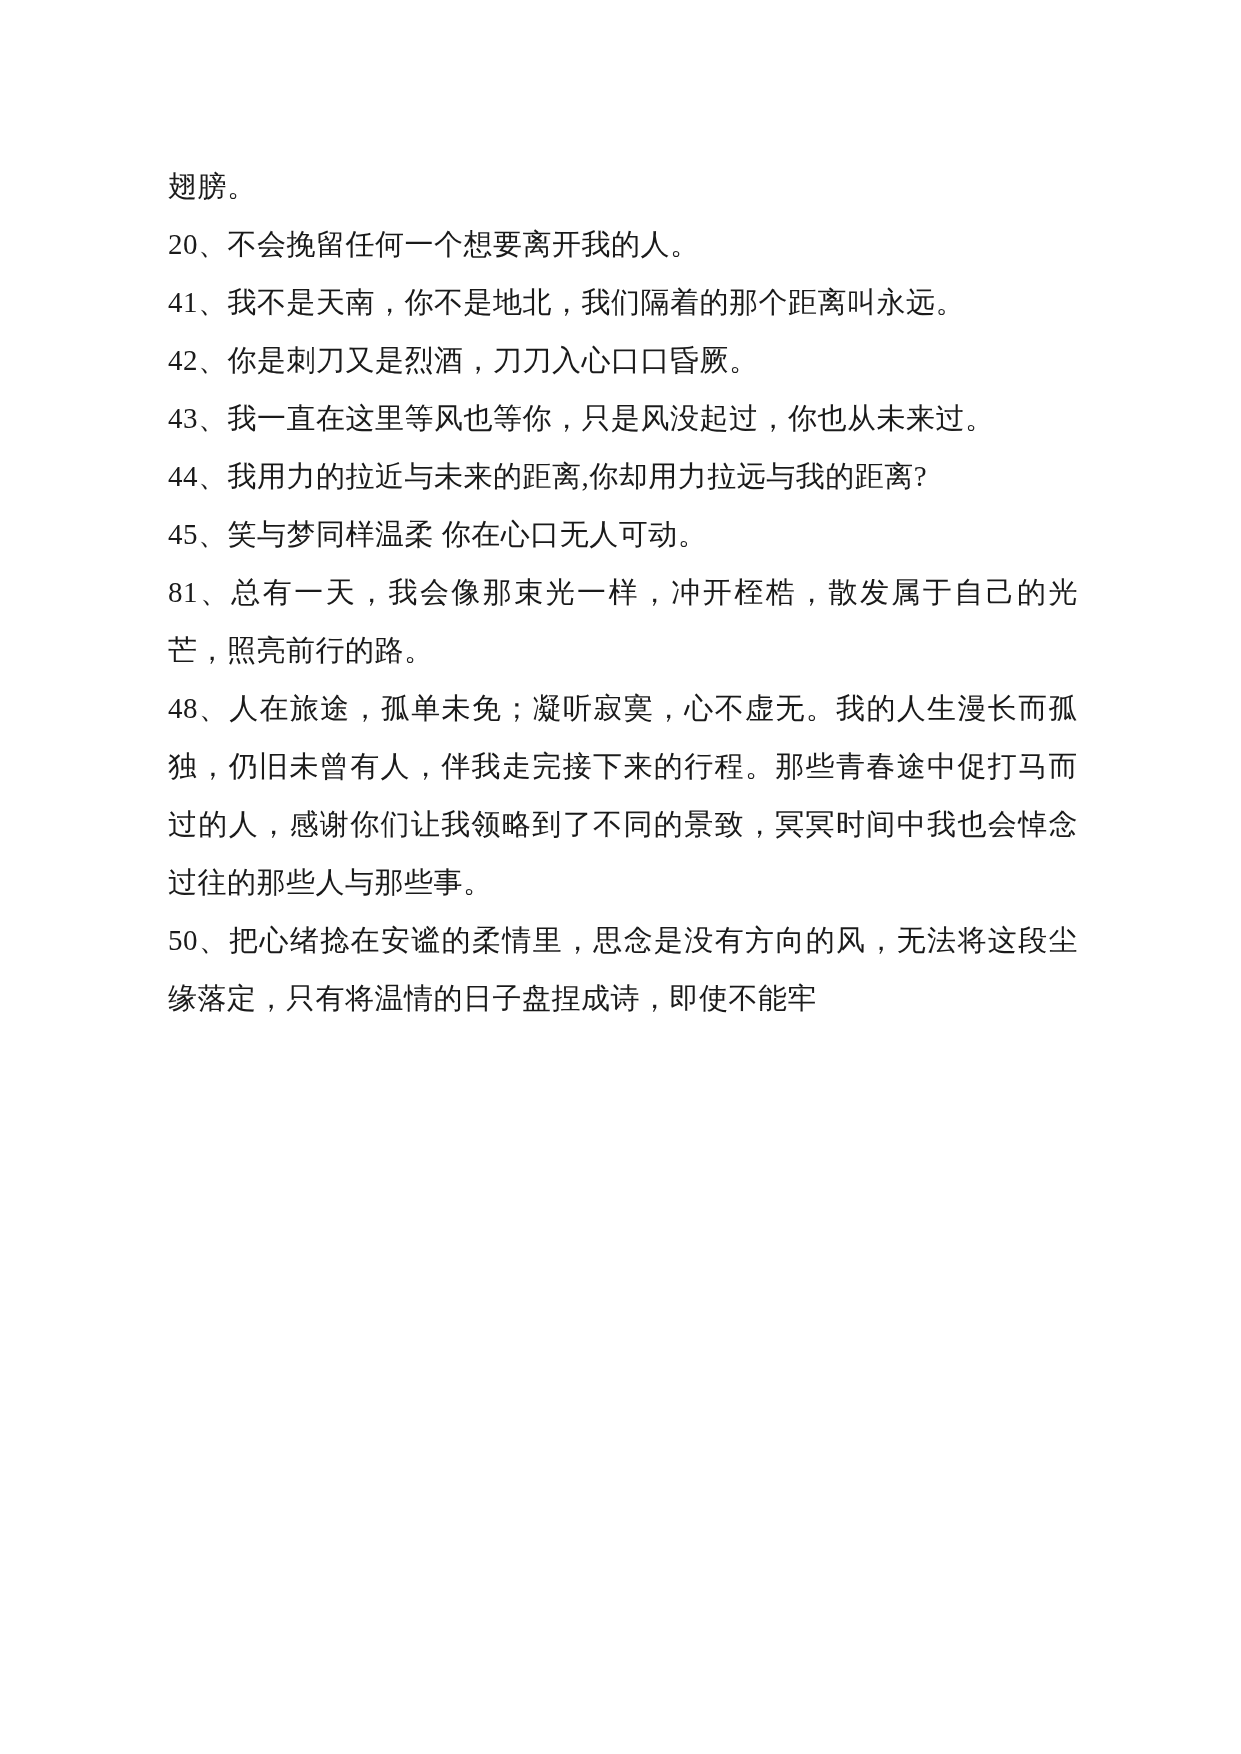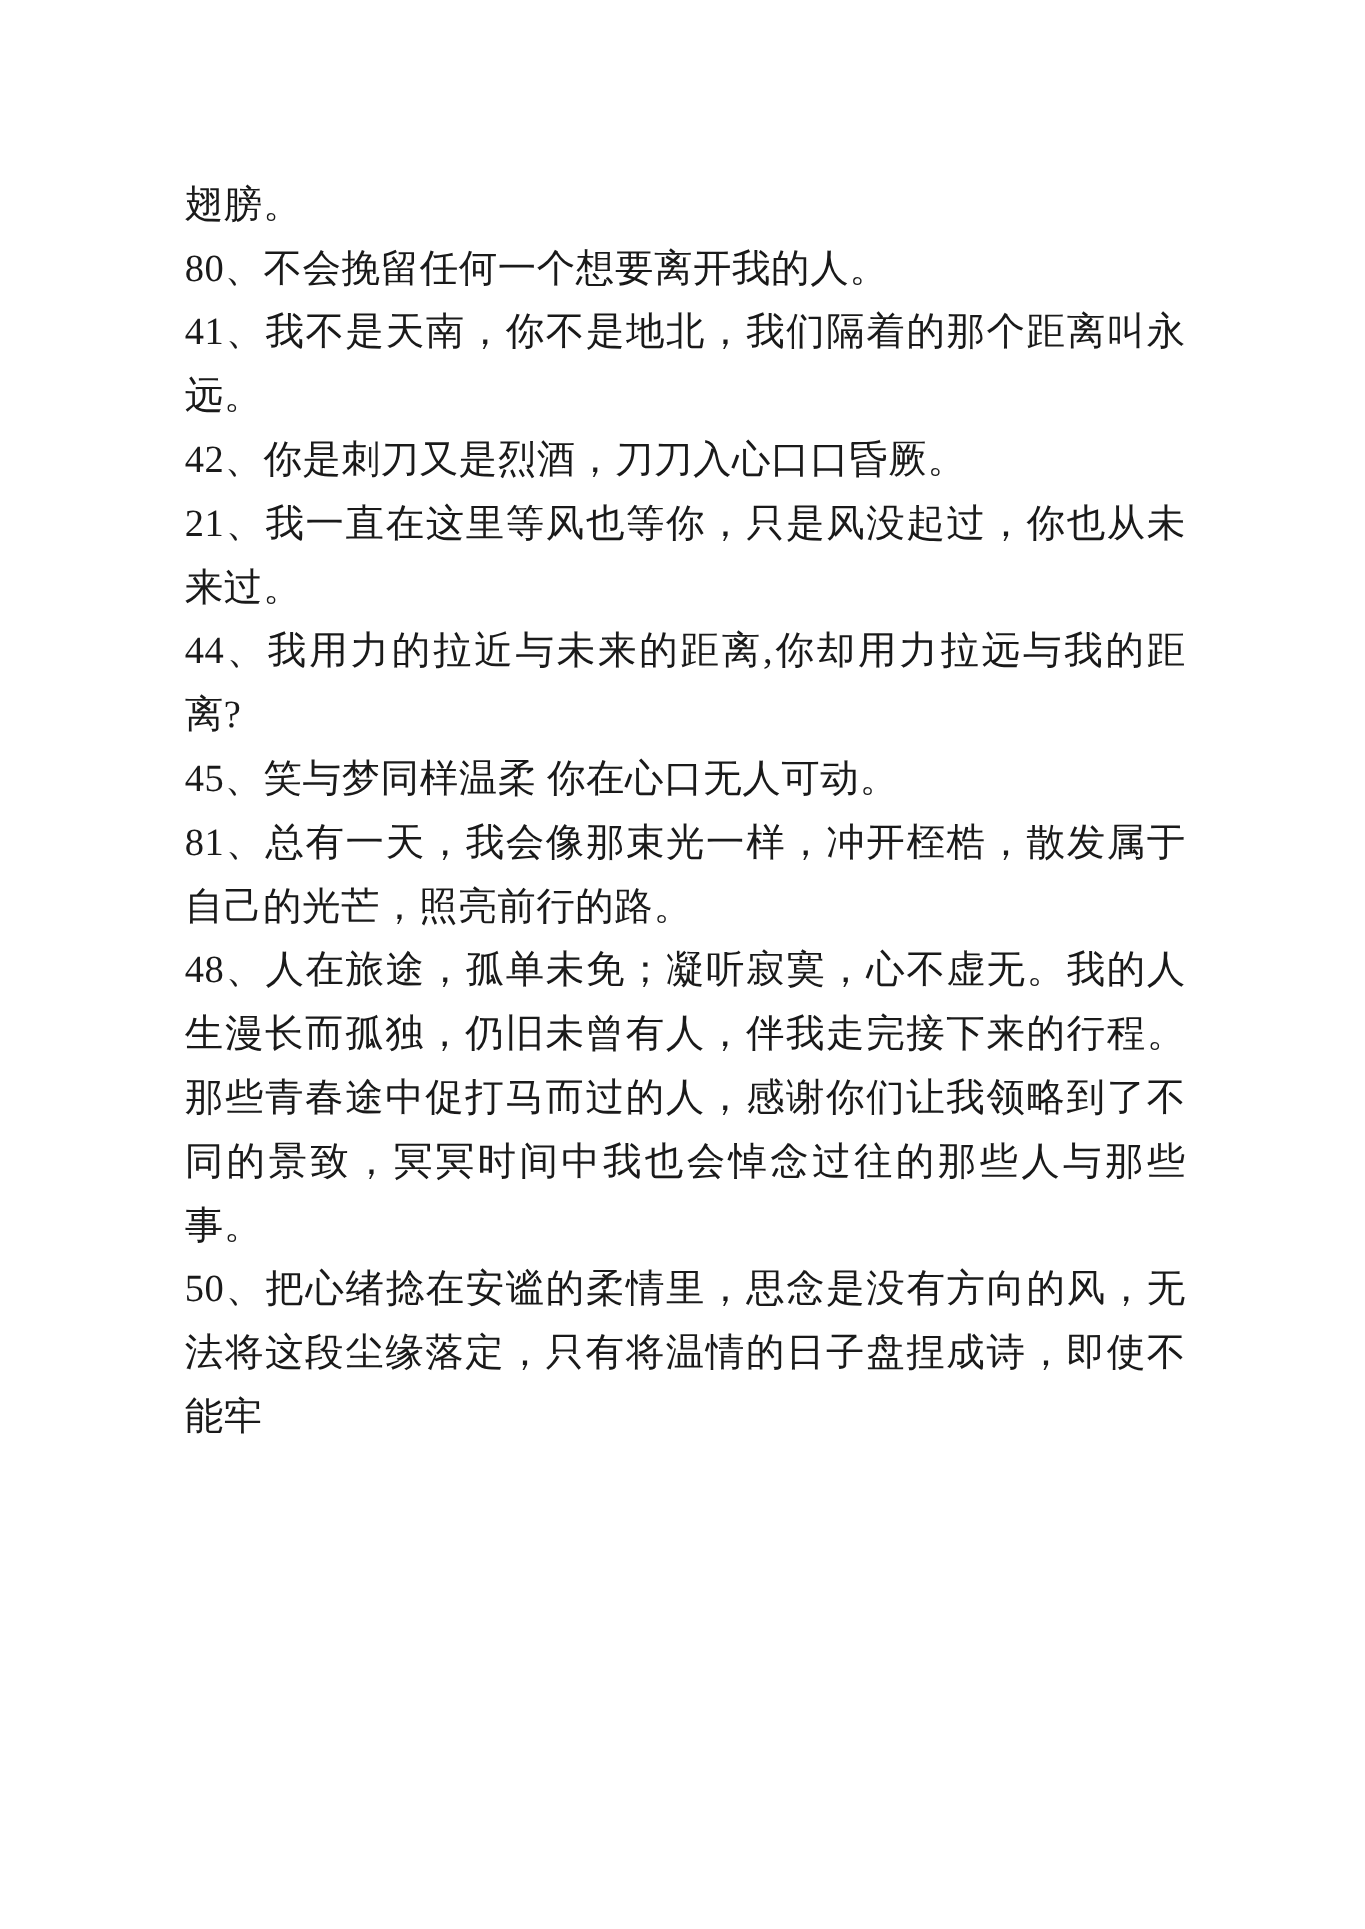--- a/index.html
+++ b/index.html
@@ -16,38 +16,38 @@
     padding: 157px 163px 0 168px;
     overflow: hidden;
   }
   .text-body {
     width: 910px;
   }
   .para {
     margin: 0;
     padding: 0;
     font-family: "Liberation Serif", "DejaVu Serif", serif;
-    font-size: 35px;
+    font-size: 29px;
     line-height: 58px;
     color: #1a1a1a;
     text-align: justify;
     text-justify: inter-ideograph;
     letter-spacing: 0.5px;
     word-break: break-all;
   }
 </style>
 </head>
 <body>
 
 <div class="page">
   <div class="text-body">
       <p class="para">翅膀。</p>
-      <p class="para">80、不会挽留任何一个想要离开我的人。</p>
+      <p class="para">20、不会挽留任何一个想要离开我的人。</p>
       <p class="para">41、我不是天南，你不是地北，我们隔着的那个距离叫永远。</p>
       <p class="para">42、你是刺刀又是烈酒，刀刀入心口口昏厥。</p>
-      <p class="para">21、我一直在这里等风也等你，只是风没起过，你也从未来过。</p>
+      <p class="para">43、我一直在这里等风也等你，只是风没起过，你也从未来过。</p>
       <p class="para">44、我用力的拉近与未来的距离,你却用力拉远与我的距离?</p>
       <p class="para">45、笑与梦同样温柔 你在心口无人可动。</p>
       <p class="para">81、总有一天，我会像那束光一样，冲开桎梏，散发属于自己的光芒，照亮前行的路。</p>
       <p class="para">48、人在旅途，孤单未免；凝听寂寞，心不虚无。我的人生漫长而孤独，仍旧未曾有人，伴我走完接下来的行程。那些青春途中促打马而过的人，感谢你们让我领略到了不同的景致，冥冥时间中我也会悼念过往的那些人与那些事。</p>
       <p class="para">50、把心绪捻在安谧的柔情里，思念是没有方向的风，无法将这段尘缘落定，只有将温情的日子盘捏成诗，即使不能牢</p>
     </div>
 </div>
 
 </body></html>

